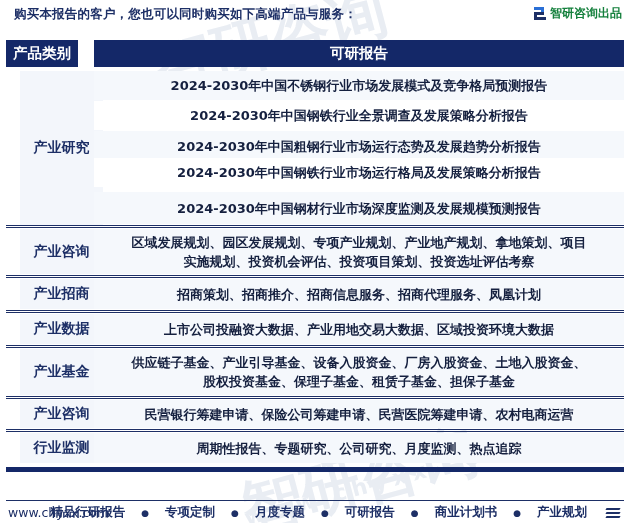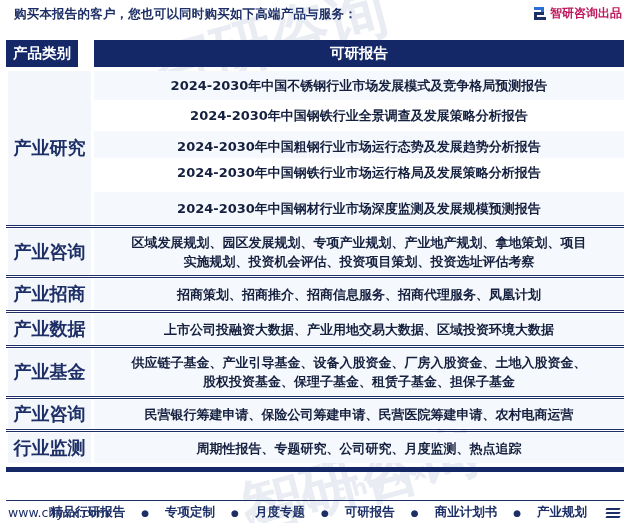--- a/index.html
+++ b/index.html
@@ -1,23 +1,23 @@
 <!DOCTYPE html>
 <html><head>
 <meta charset="utf-8">
 <style>
   html,body{margin:0;padding:0;}
   body{width:632px;height:523px;background:#ffffff;position:relative;overflow:hidden;font-family:"DejaVu Sans","Liberation Sans",sans-serif;}
   .wm{position:absolute;color:#e9edf3;font-weight:bold;pointer-events:none;white-space:nowrap;}
   .top-title{position:absolute;left:14px;top:6px;font-size:12.5px;font-weight:bold;color:#1d2f66;letter-spacing:0.2px;}
-  .brand{position:absolute;right:10px;top:5px;display:flex;align-items:center;gap:4px;font-size:12px;font-weight:bold;color:#be185d;}
+  .brand{position:absolute;right:10px;top:5px;display:flex;align-items:center;gap:4px;font-size:12px;font-weight:bold;color:#15803d;}
   .brand-logo{width:12px;height:13px;position:relative;}
   .brand-logo i{position:absolute;background:#2a6fd6;}
   .hdr{position:absolute;top:40px;height:27px;background:#142868;color:#fff;font-weight:bold;font-size:14.5px;display:flex;align-items:center;justify-content:center;}
-  .cell-left{position:absolute;left:8px;width:83px;background:#f3f6fb;color:#1d2f66;font-weight:bold;font-size:18px;display:flex;align-items:center;justify-content:center;}
+  .cell-left{position:absolute;left:20px;width:83px;background:#f3f6fb;color:#1d2f66;font-weight:bold;font-size:14px;display:flex;align-items:center;justify-content:center;}
   .cell-right{position:absolute;left:94px;width:530px;background:#f5f8fc;color:#15203f;font-weight:bold;font-size:13px;display:flex;align-items:center;justify-content:center;text-align:right;line-height:19px;}
   .cell-right.alt{background:#ffffff;}
   .sep{position:absolute;left:6px;width:618px;height:3px;border-top:1px solid #1d2f66;border-bottom:1px solid #1d2f66;box-sizing:border-box;}
   .bottom-bar{position:absolute;left:6px;width:618px;top:467px;height:5px;background:#142868;}
   .footer-line{position:absolute;left:6px;width:618px;top:500px;height:1px;background:#1d2f66;}
   .footer-url{position:absolute;left:8px;top:505px;font-size:12.5px;color:#1d2f66;}
   .footer-links{position:absolute;right:12px;top:504px;font-size:12.5px;color:#1d2f66;font-weight:bold;display:flex;align-items:center;gap:16px;}
   .dot{color:#1d2f66;font-size:9px;}
   .stack-icon{display:inline-block;width:14px;height:12px;position:relative;margin-left:3px;}
   .stack-icon i{position:absolute;left:0;width:14px;height:2px;background:#1d2f66;transform:skewX(-30deg);}

